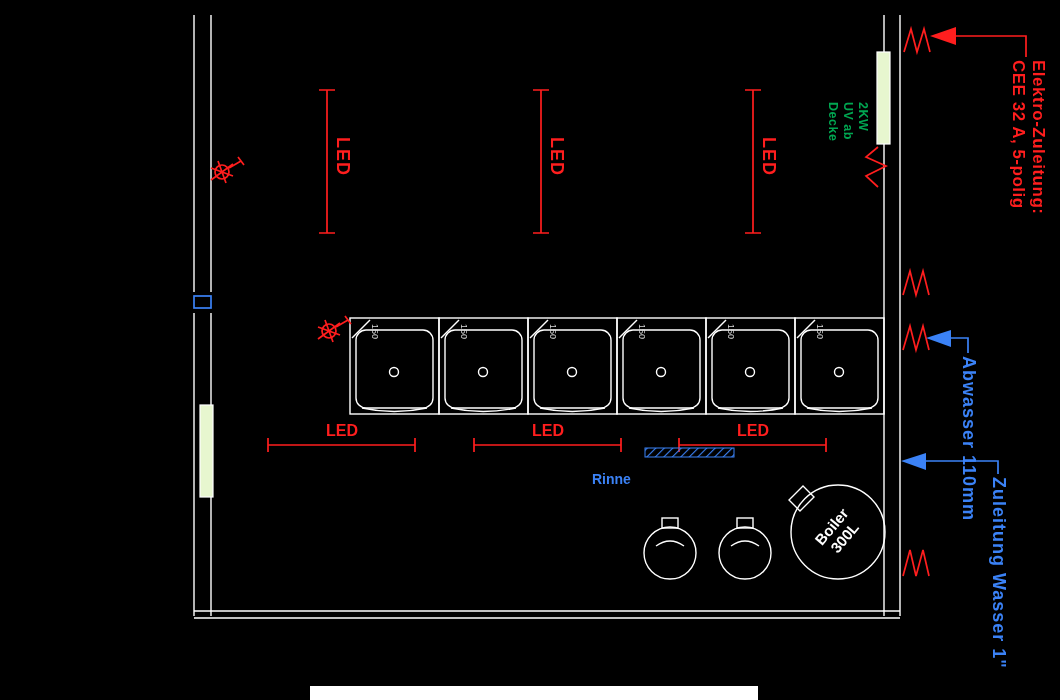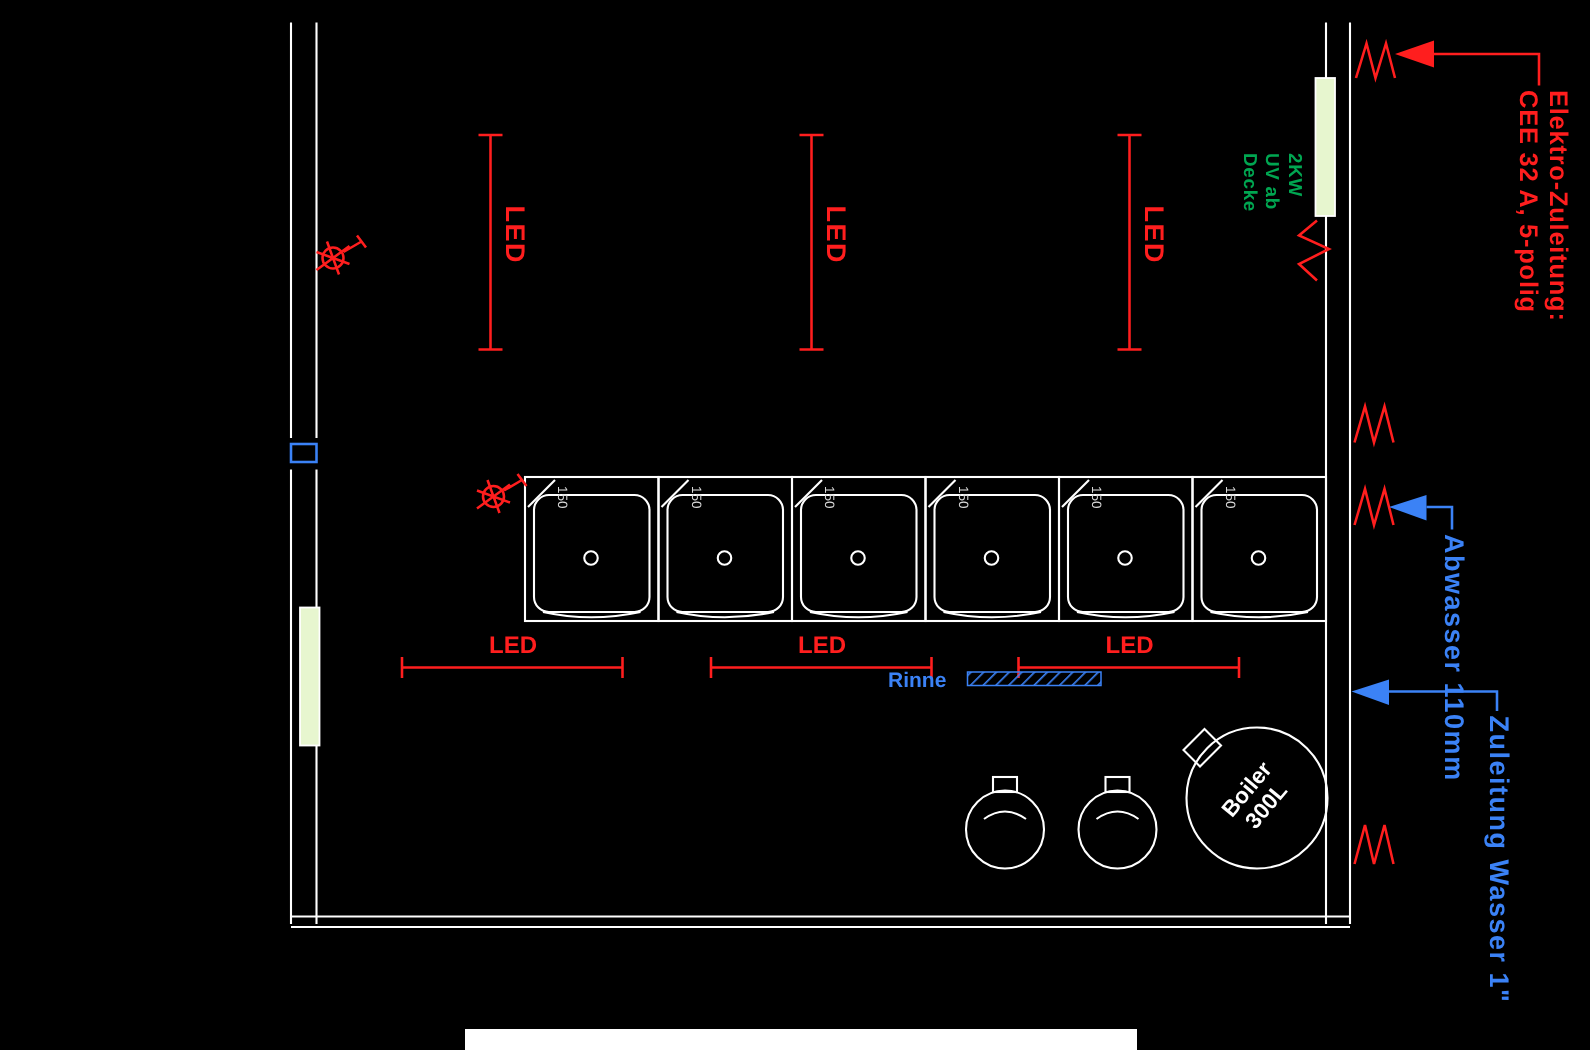--- a/index.html
+++ b/index.html
@@ -187,21 +187,21 @@
 
   <div class="label rot90 red-text elektro" style="left:1048px; top:60px;">
     <div>Elektro-Zuleitung:</div>
     <div>CEE 32 A, 5-polig</div>
   </div>
 
   <div class="label rot90 blue-text pipe-label" style="left:979px; top:356px;">Abwasser 110mm</div>
 
   <div class="label rot90 blue-text pipe-label" style="left:1009px; top:477px;">Zuleitung Wasser 1"</div>
 
-  <div class="label blue-text rinne" style="left:592px; top:443px;">Rinne</div>
+  <div class="label blue-text rinne" style="left:592px; top:469px;">Rinne</div>
 
   <div class="boiler-label">
     <div>Boiler</div>
     <div>300L</div>
   </div>
 
   <div class="title-block"></div>
 </div>
 
 </body></html>

